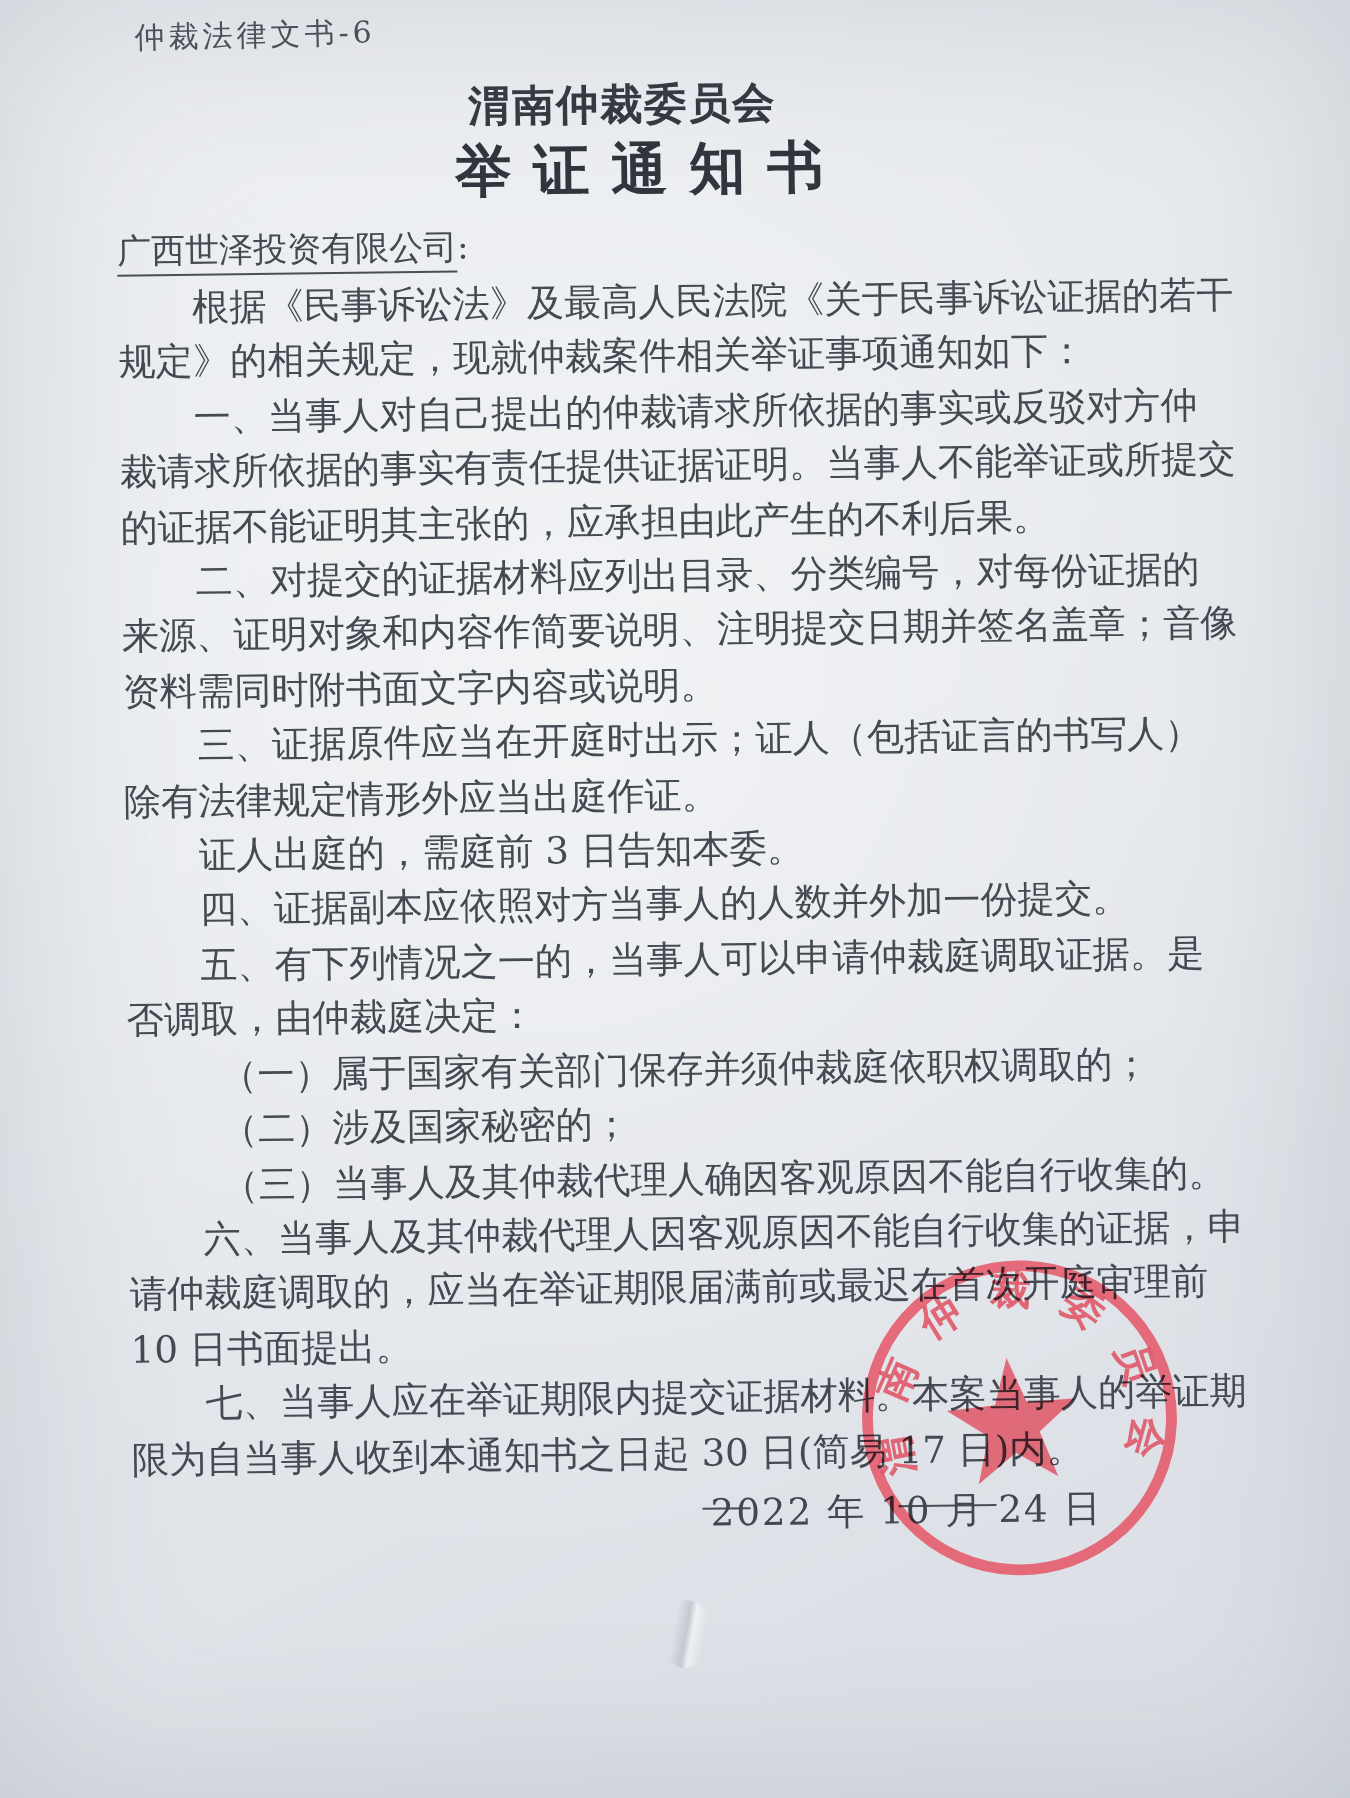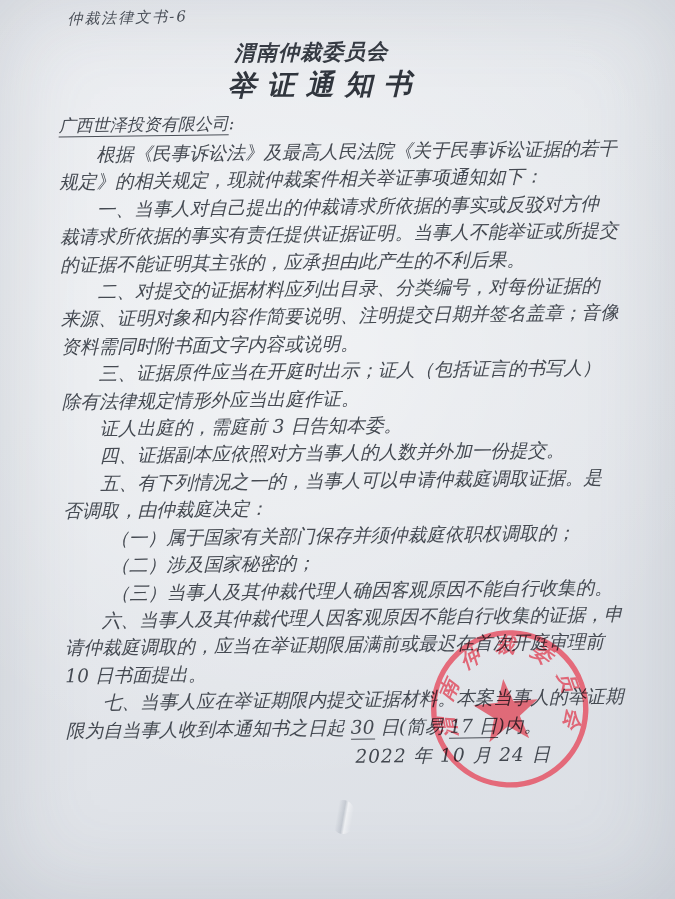--- a/index.html
+++ b/index.html
@@ -6,21 +6,20 @@
   body{
     width:675px;height:899px;overflow:hidden;
     font-family:"DejaVu Serif","Liberation Serif",serif;
     background:#dfe2e7;
   }
   .photo{
     position:relative;width:675px;height:899px;overflow:hidden;
     background:
       radial-gradient(ellipse 120% 90% at 42% 38%, rgba(255,255,255,0.5) 0%, rgba(255,255,255,0) 55%),
       linear-gradient(155deg,#e9ebef 0%,#e5e8ec 35%,#e1e4e9 65%,#dadee4 100%);
-    font-style: italic;
   }
   .photo::after{
     content:"";position:absolute;inset:0;pointer-events:none;
     box-shadow:inset 0 0 90px rgba(90,100,115,0.18);
   }
   .crease{
     position:absolute;left:330px;top:800px;width:26px;height:34px;pointer-events:none;
     background:linear-gradient(100deg,rgba(150,158,170,0) 30%,rgba(150,158,170,0.35) 50%,rgba(255,255,255,0.5) 60%,rgba(150,158,170,0) 80%);
     border-radius:50%;
   }
@@ -48,21 +47,21 @@
   }
   .recipient{
     position:absolute;left:62px;top:111px;font-size:17px;color:#454a52;
   }
   .recipient .name{border-bottom:1.5px solid #4a4f57;padding-bottom:1px;}
   .doc-body{
     position:absolute;left:62px;top:138px;width:585px;
     font-size:18.6px;line-height:27.4px;color:#454a52;
   }
   .body-line{white-space:nowrap;}
-  .u{border-bottom:1.5px solid #4a4f57;padding-bottom:1px;}
+  .u{border-bottom:1.5px solid #4a4f57;padding-bottom:16px;}
   .date-line{
     position:absolute;top:744px;left:0;width:100%;
     text-align:right;padding-right:128px;box-sizing:border-box;
     font-size:18.6px;color:#42474f;letter-spacing:1px;
   }
   .seal{
     position:absolute;left:421px;top:626px;width:170px;height:170px;
     mix-blend-mode:multiply;opacity:0.93;
   }
   .seal text{

